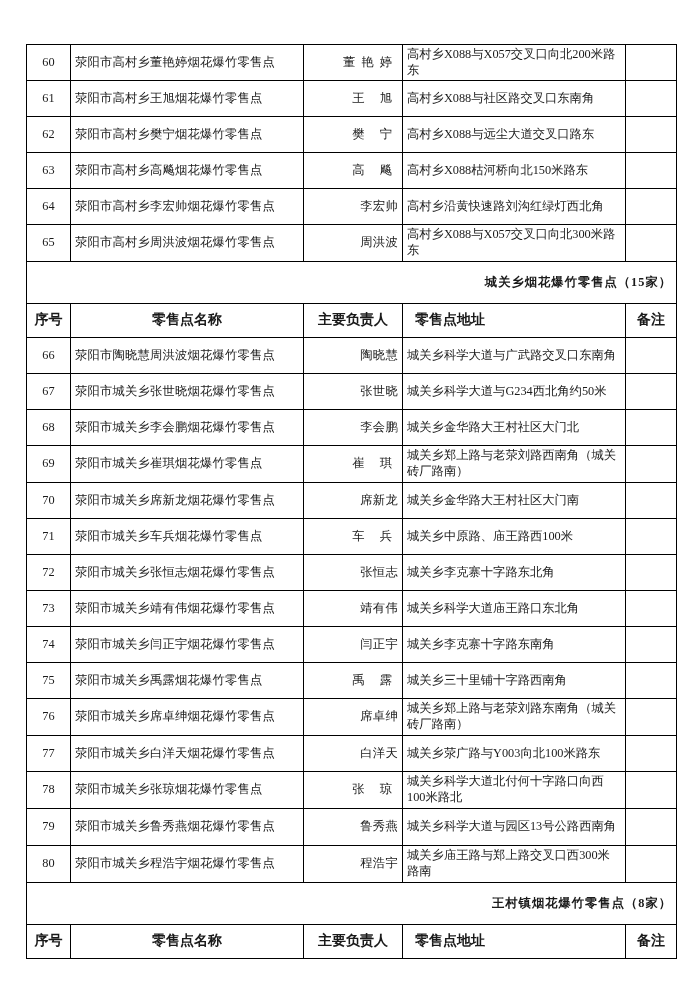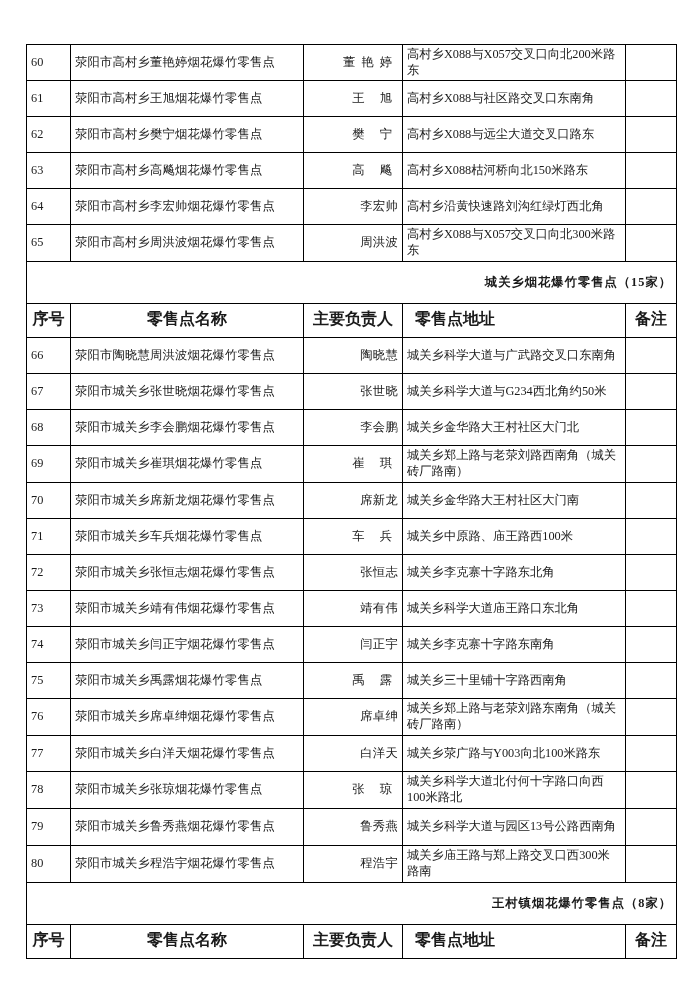--- a/index.html
+++ b/index.html
@@ -36,21 +36,21 @@
     background: #fff;
   }
   
   col.c-idx   { width: 44px; }
   col.c-name  { width: 233px; }
   col.c-person{ width: 99px; }
   col.c-addr  { width: 223px; }
   col.c-note  { width: 51px; }
 
   td.idx {
-    text-align: left;
+    text-align: center;
     font-family: "Liberation Serif", serif;
     font-size: 12.5px;
   }
   td.name {
     text-align: left;
     letter-spacing: 0.2px;
   }
   td.person {
     text-align: right;
     letter-spacing: 0.3px;
@@ -72,23 +72,22 @@
   td.section-title {
     text-align: right;
     font-size: 17px;
     font-weight: bold;
     height: 42px;
     letter-spacing: 1px;
   }
   tr.header-row td {
     text-align: center;
     font-weight: bold;
-    font-size: 16px;
+    font-size: 14px;
     height: 34px;
-    font-family: Liberation Mono, monospace;
   }
   tr.header-row td.addr-h {
     text-align: left;
     padding-left: 12px;
   }
   .two-line { line-height: 1.24; margin-left: 32px; }
 </style>
 </head>
 <body>
 

